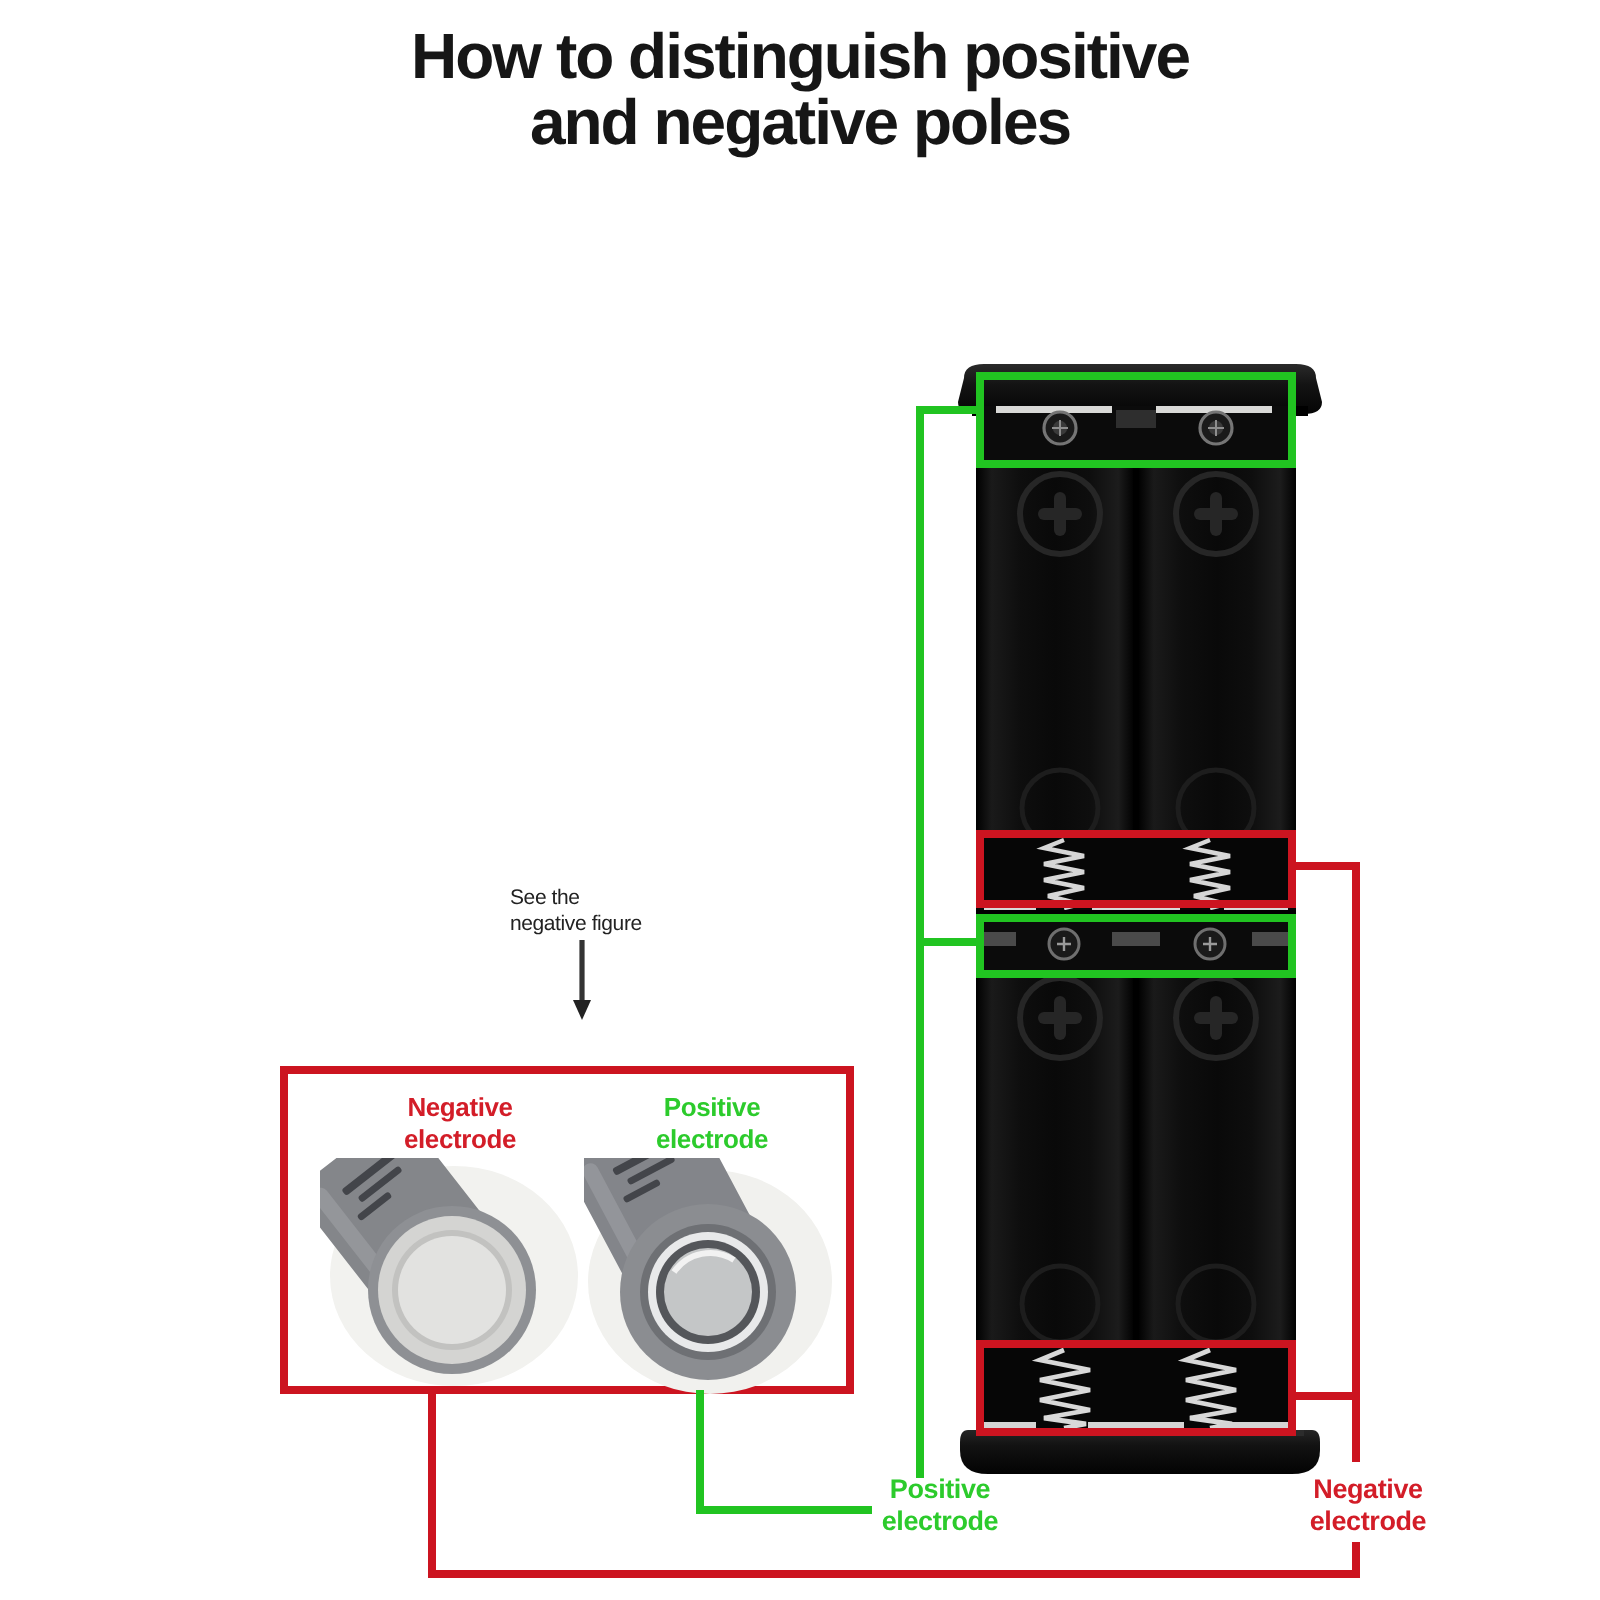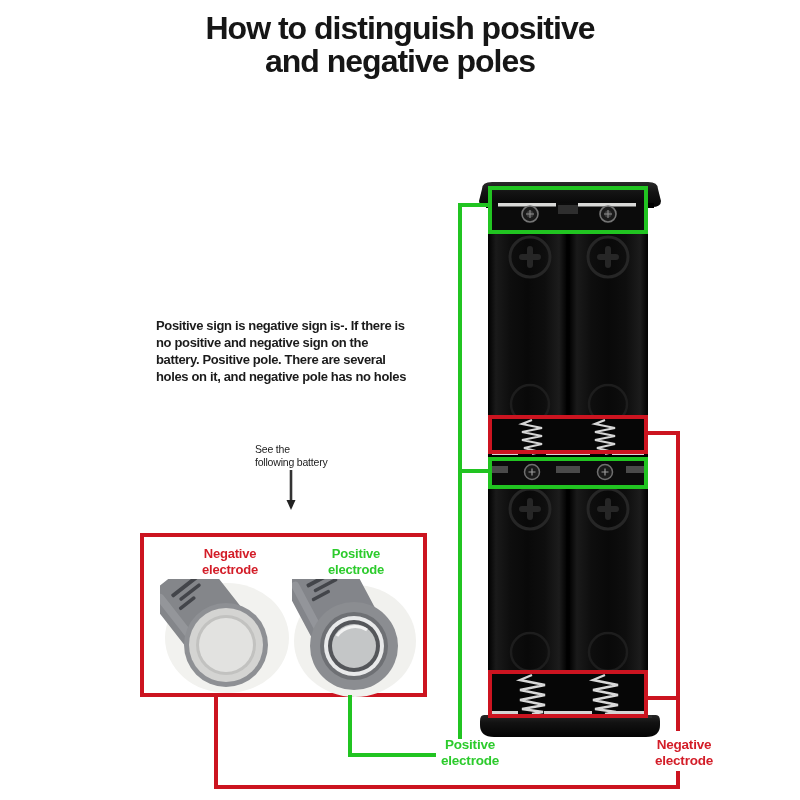--- a/index.html
+++ b/index.html
@@ -203,30 +203,24 @@
       <rect x="74" y="536" width="48" height="4.5" fill="#d4d4d4"></rect>
       <rect x="140" y="536" width="34" height="4.5" fill="#d4d4d4"></rect>
     </g>
 
     <g>
       <path d="M14,540 L186,540 Q190,540 190,546 L190,550 Q190,562 176,562 L24,562 Q10,562 10,550 L10,546 Q10,540 14,540 Z" fill="url(#baseGrad)"></path>
       <rect x="18" y="540" width="164" height="3" fill="#2c2c2c"></rect>
     </g>
   </svg>
 
-  <div id="description" class="abs">
-    <div>Positive sign is negative sign is-. If there is</div>
-    <div>no positive and negative sign on the</div>
-    <div>battery. Positive pole. There are several</div>
-    <div>holes on it, and negative pole has no holes</div>
-  </div>
 
   <div id="see-figure" class="abs">
     <div>See the</div>
-    <div>following battery</div>
+    <div>negative figure</div>
   </div>
   <svg class="abs" style="top:469px;left:283px;" width="16" height="42" viewBox="0 0 16 42">
     <line x1="8" y1="1" x2="8" y2="32" stroke="#333" stroke-width="2.6"></line>
     <polygon points="3.5,31 12.5,31 8,41" fill="#222"></polygon>
   </svg>
 
   <div id="figure-box" class="abs">
     <div id="fig-neg-label" class="fig-label">
       <div>Negative</div>
       <div>electrode</div>

